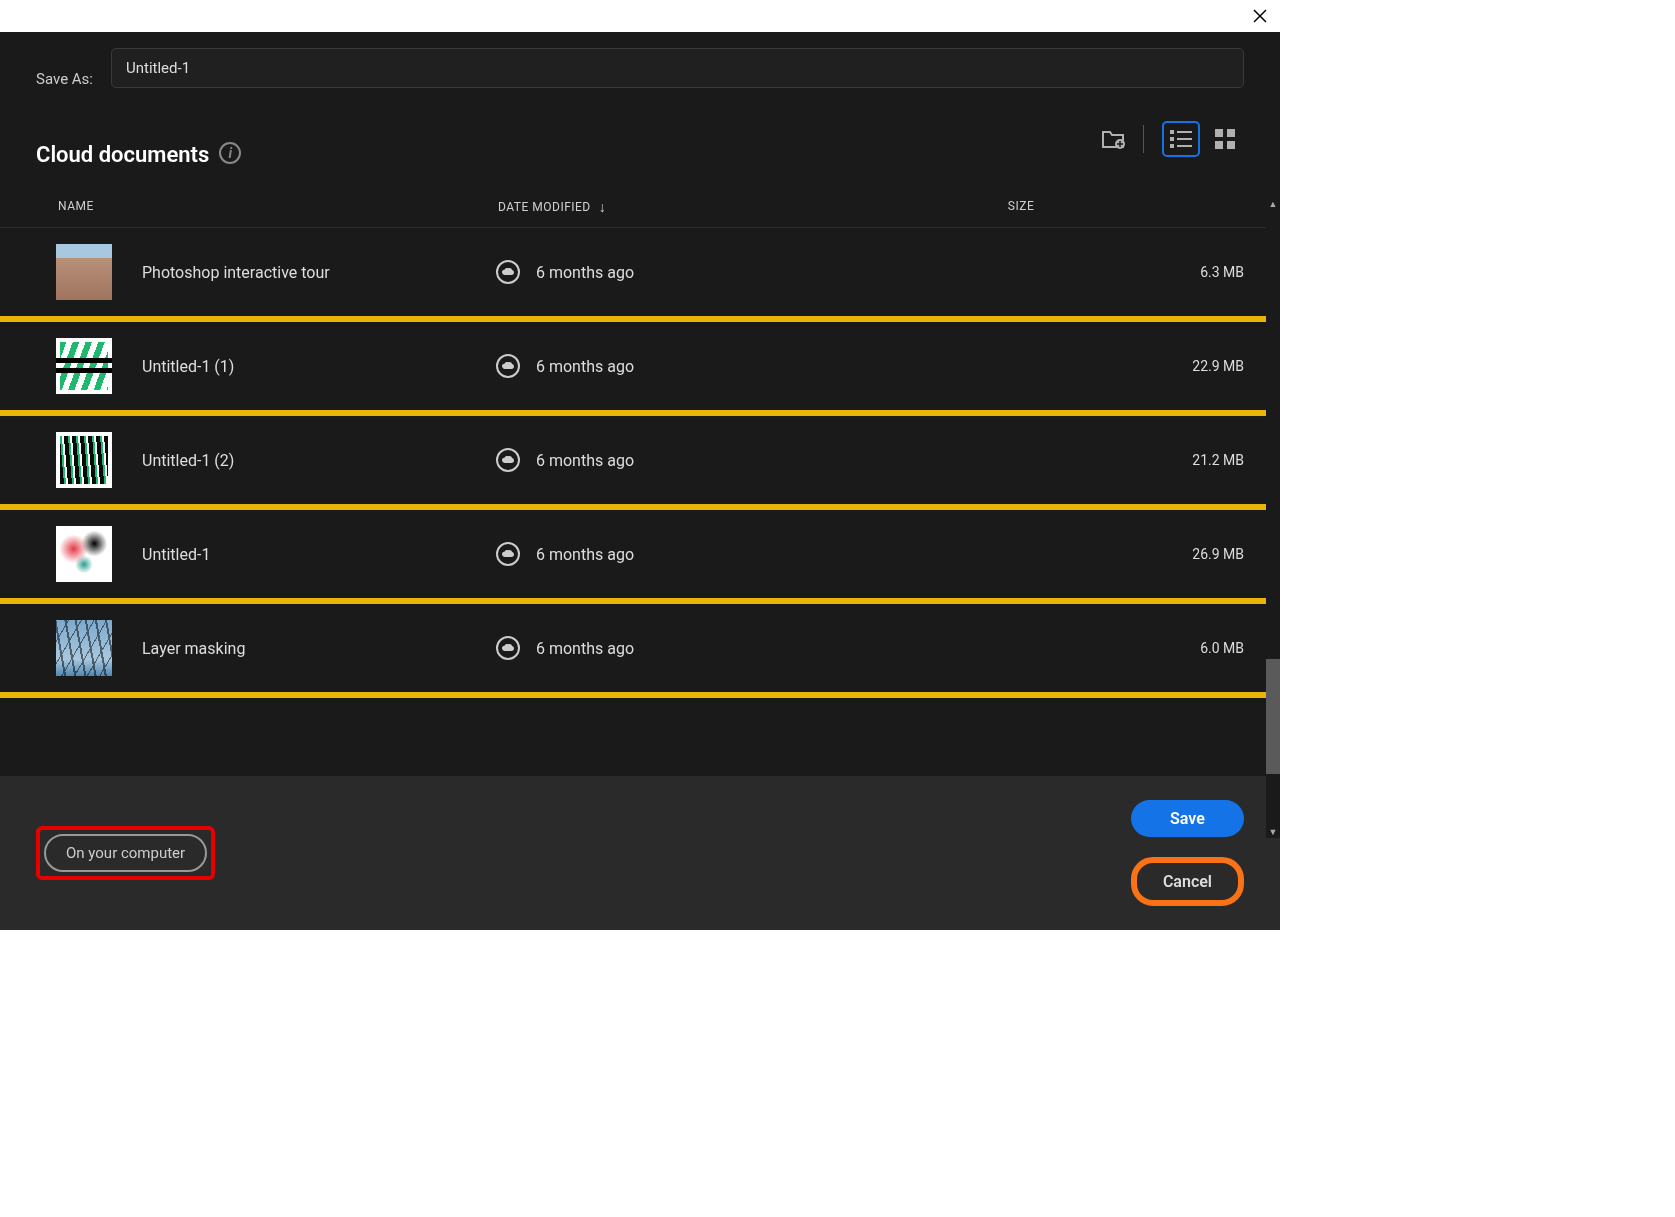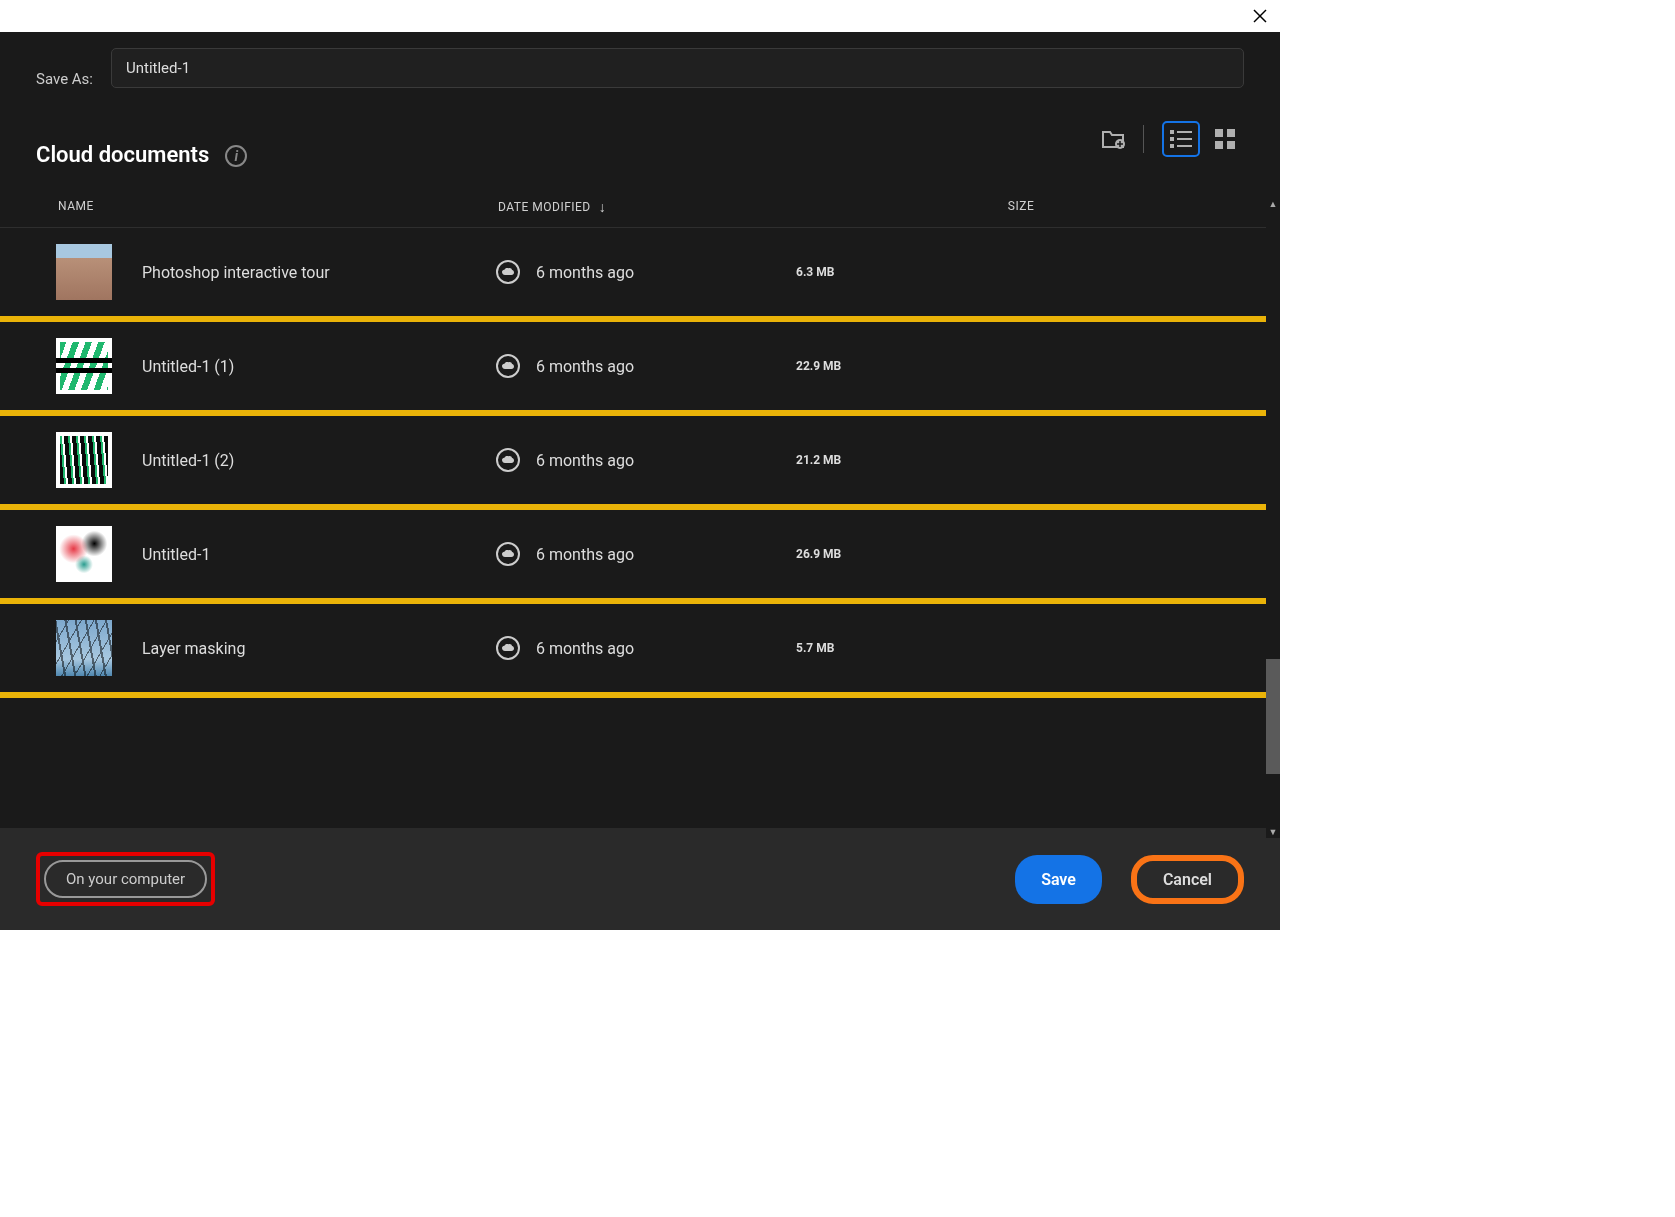--- a/index.html
+++ b/index.html
@@ -64,22 +64,22 @@
       color: #ddd;
       font-size: 15px;
     }
     .cloud-row {
       display: flex;
       align-items: center;
       justify-content: space-between;
     }
     .cloud-left {
       display: flex;
-      align-items: flex-end;
-      gap: 16px;
+      align-items: flex-start;
+      gap: 10px;
       margin-top: 32px;
     }
     .cloud-title {
       color: #fff;
       font-size: 22px;
       font-weight: 600;
     }
     .info-icon {
       width: 22px;
       height: 22px;
@@ -190,23 +190,22 @@
       height: 10px;
     }
     .file-date {
       flex: 0 0 260px;
       color: #ddd;
       font-size: 16px;
     }
     .file-size {
       flex: 1;
       color: #ddd;
-      font-size: 12px;
-      text-align: left;
-      font-weight: bold;
+      font-size: 14px;
+      text-align: right;
     }
     .footer {
       background: #2a2a2a;
       padding: 24px 36px;
       display: flex;
       align-items: center;
       justify-content: space-between;
     }
     .highlight-box {
       border: 4px solid #e60000;
@@ -217,21 +216,22 @@
       background: transparent;
       border: 2px solid #999;
       border-radius: 22px;
       padding: 8px 20px;
       color: #ccc;
       font-size: 15px;
       cursor: pointer;
     }
     .footer-right {
       display: flex;
-      gap: 29px;
+      gap: 20px;
+      flex-direction: column;
     }
     .btn {
       border-radius: 22px;
       padding: 9px 26px;
       font-size: 16px;
       font-weight: 600;
       cursor: pointer;
       border: none;
     }
     .btn-save {
@@ -424,21 +424,21 @@
   </div>
       <div class="file-row">
     <div class="thumb thumb-sky"></div>
     <div class="file-name">Layer masking</div>
     <div class="cloud-icon">
       <svg viewBox="0 0 14 10">
             <path d="M4 8 C2 8 1 6.5 1 5 C1 3.5 2.5 2.5 3.5 2.8 C4 1 6 0.5 7.5 1.2 C9 0.5 11 1.5 11 3 C12.5 3 13 4.5 13 5.5 C13 7 12 8 10.5 8 Z" fill="#ccc"></path>
           </svg>
     </div>
     <div class="file-date">6 months ago</div>
-    <div class="file-size">5.7 MB</div>
+    <div class="file-size">6.0 MB</div>
   </div>
     </div>
 
   <div class="scrollbar-track">
     <div class="scroll-arrow" style="top:1px">▲</div>
     <div class="scrollbar-thumb"></div>
     <div class="scroll-arrow" style="bottom:1px">▼</div>
   </div>
 
   <div class="footer">

